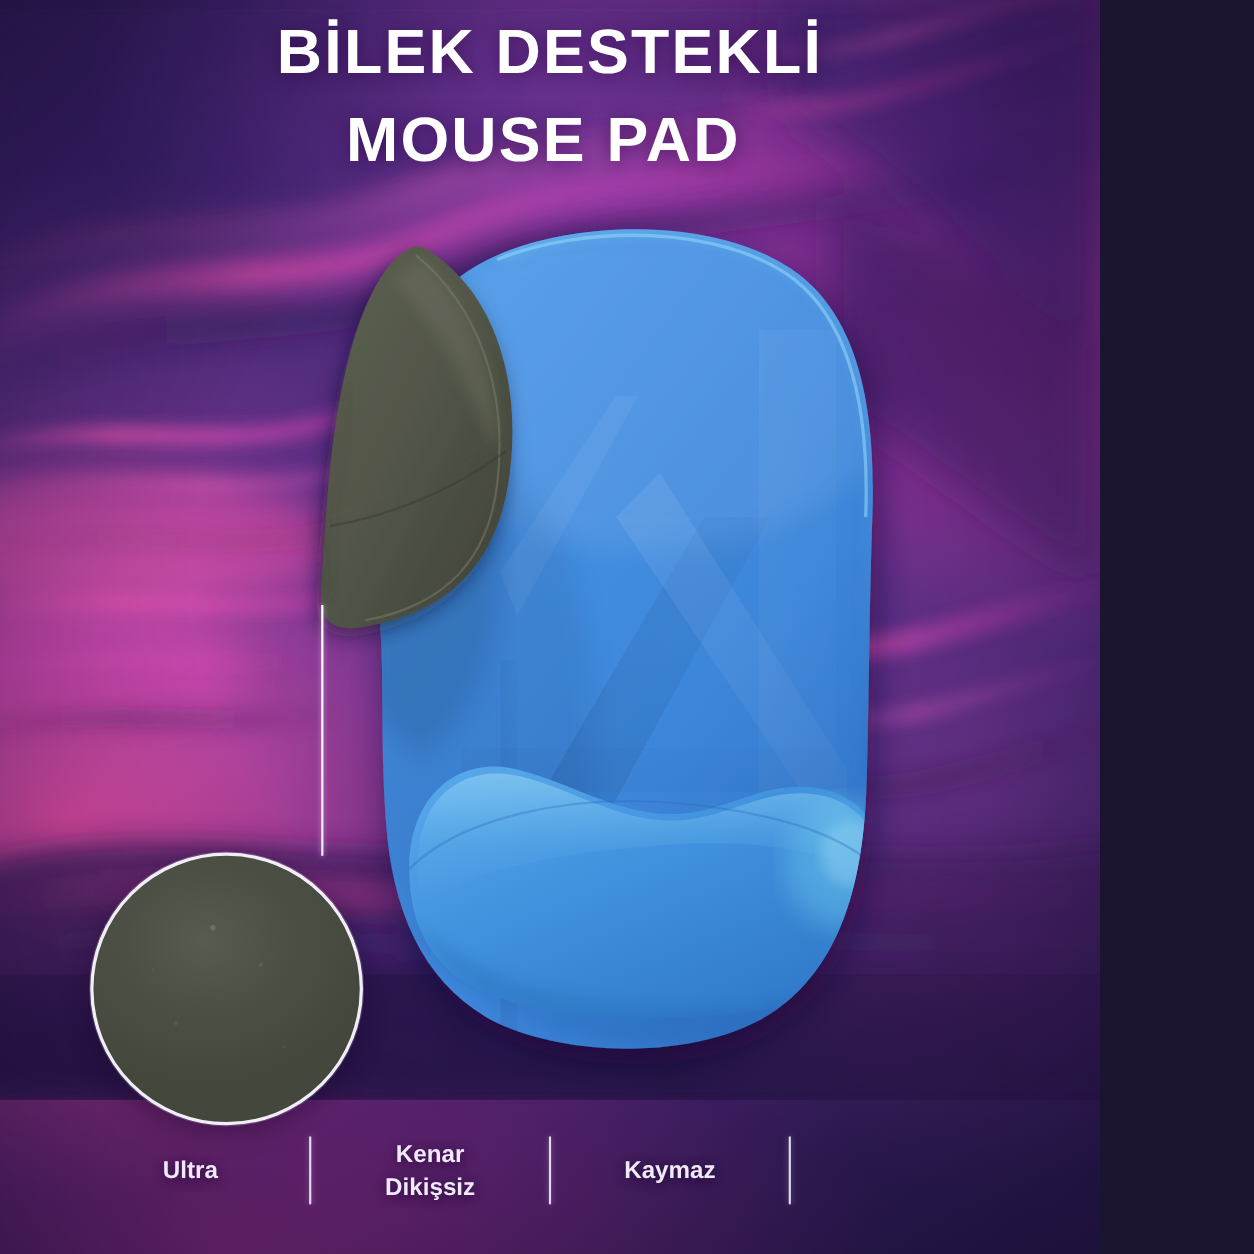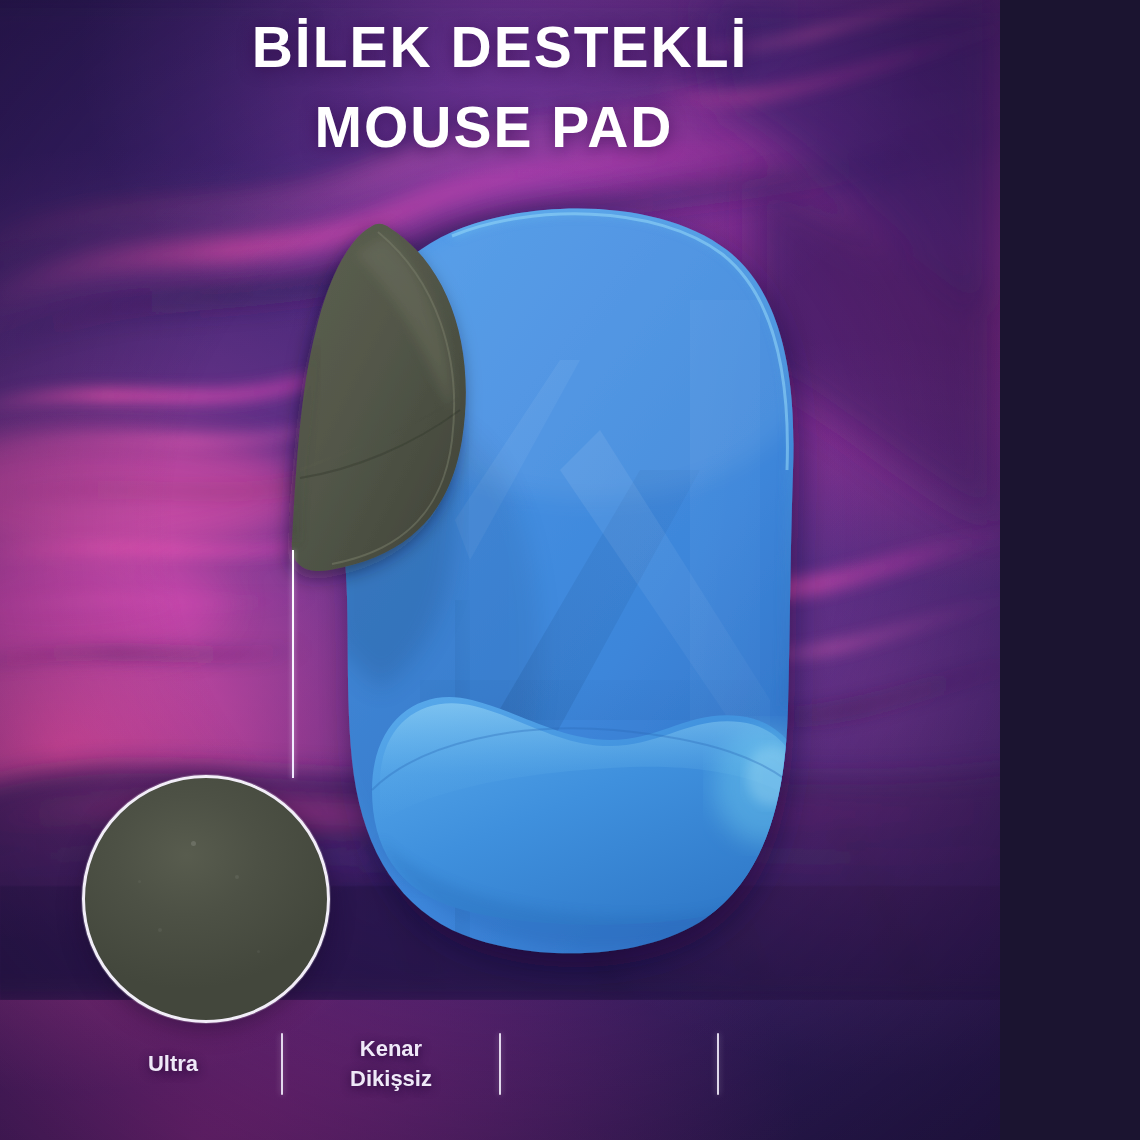--- a/index.html
+++ b/index.html
@@ -335,20 +335,21 @@
     <div class="feature-divider"></div>
 
     <div class="feature-item">
       <div>Kenar</div>
       <div>Dikişsiz</div>
     </div>
 
     <div class="feature-divider"></div>
 
     <div class="feature-item">
+      <div>Kaymaz</div>
     </div>
 
     <div class="feature-divider"></div>
 
     <div class="feature-item">
     </div>
 
   </div>
 
 </div>

